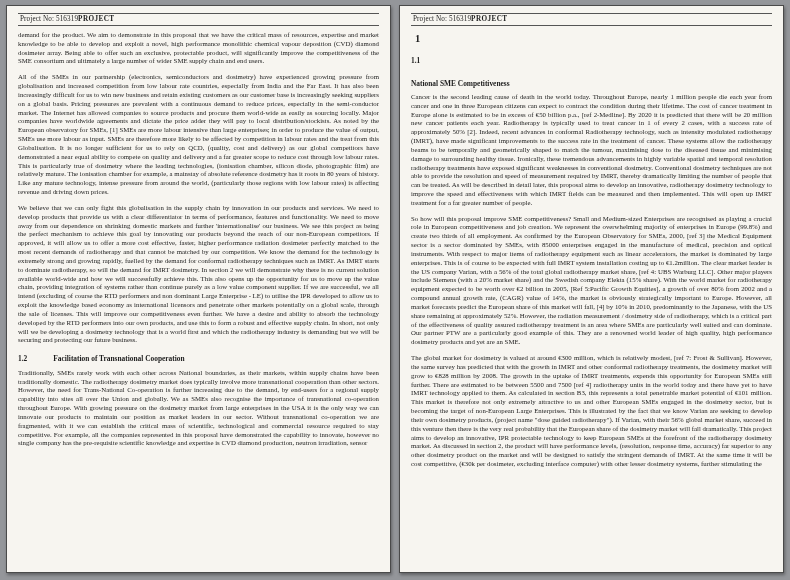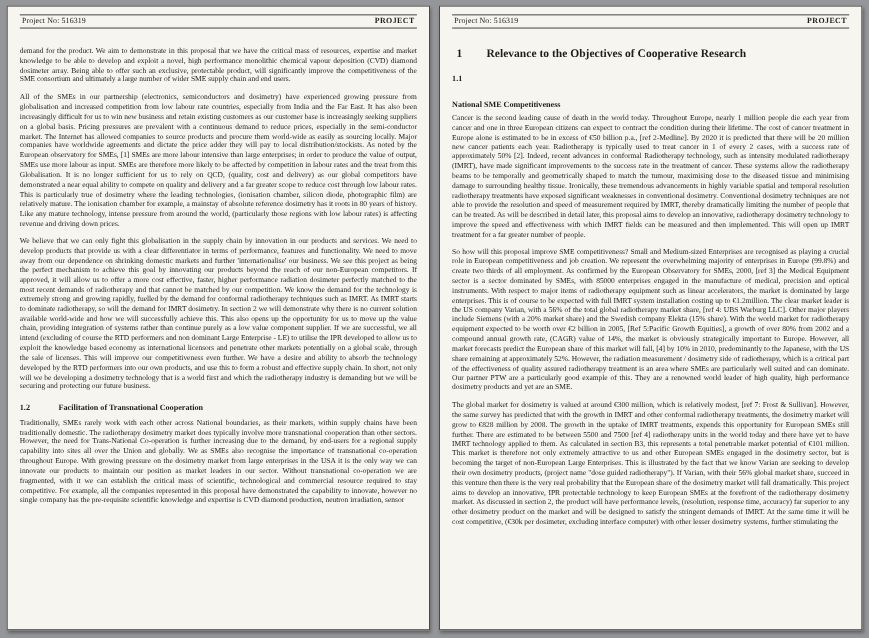--- a/index.html
+++ b/index.html
@@ -27,27 +27,26 @@
     box-shadow: 1px 2px 3px rgba(0,0,0,0.35);
     width: 385px;
     height: 568px;
     box-sizing: border-box;
     padding: 7px 11px 6px 11px;
     color: #1d1d1d;
     overflow: hidden;
   }
   .page-header {
     display: flex;
-    justify-content: space-between;
     align-items: baseline;
     font-size: 7.2px;
     padding: 1px 2px 2px 2px;
     border: 1px solid #555;
     border-width: 1px 0 1px 0;
-    margin-bottom: 17px;
+    margin-bottom: 5px;
   }
   .page-header .proj-no { letter-spacing: 0.1px; }
   .page-header .proj-label { font-weight: bold; letter-spacing: 0.4px; }
   .page-body {
     font-size: 6.8px;
     line-height: 1.3;
     text-align: justify;
   }
   .page-body p {
     margin: 0 0 7px 0;
@@ -98,21 +97,20 @@
   </div>
 
   <div class="page">
     <div class="page-header">
       <span class="proj-no">Project No: 516319</span>
       <span class="proj-label">PROJECT</span>
     </div>
     <div class="page-body">
       <div class="chapter-heading">
         <span>1</span>
-        <span>Relevance to the Objectives of Cooperative Research</span>
       </div>
       <div class="sub-heading">
         <span>1.1</span>
         <span>National SME Competitiveness</span>
       </div>
       <p>Cancer is the second leading cause of death in the world today. Throughout Europe, nearly 1 million people die each year from cancer and one in three European citizens can expect to contract the condition during their lifetime. The cost of cancer treatment in Europe alone is estimated to be in excess of €50 billion p.a., [ref 2-Medline]. By 2020 it is predicted that there will be 20 million new cancer patients each year. Radiotherapy is typically used to treat cancer in 1 of every 2 cases, with a success rate of approximately 50% [2]. Indeed, recent advances in conformal Radiotherapy technology, such as intensity modulated radiotherapy (IMRT), have made significant improvements to the success rate in the treatment of cancer. These systems allow the radiotherapy beams to be temporally and geometrically shaped to match the tumour, maximising dose to the diseased tissue and minimising damage to surrounding healthy tissue. Ironically, these tremendous advancements in highly variable spatial and temporal resolution radiotherapy treatments have exposed significant weaknesses in conventional dosimetry. Conventional dosimetry techniques are not able to provide the resolution and speed of measurement required by IMRT, thereby dramatically limiting the number of people that can be treated. As will be described in detail later, this proposal aims to develop an innovative, radiotherapy dosimetry technology to improve the speed and effectiveness with which IMRT fields can be measured and then implemented. This will open up IMRT treatment for a far greater number of people.</p>
       <p>So how will this proposal improve SME competitiveness? Small and Medium-sized Enterprises are recognised as playing a crucial role in European competitiveness and job creation. We represent the overwhelming majority of enterprises in Europe (99.8%) and create two thirds of all employment. As confirmed by the European Observatory for SMEs, 2000, [ref 3] the Medical Equipment sector is a sector dominated by SMEs, with 85000 enterprises engaged in the manufacture of medical, precision and optical instruments. With respect to major items of radiotherapy equipment such as linear accelerators, the market is dominated by large enterprises. This is of course to be expected with full IMRT system installation costing up to €1.2million. The clear market leader is the US company Varian, with a 56% of the total global radiotherapy market share, [ref 4: UBS Warburg LLC]. Other major players include Siemens (with a 20% market share) and the Swedish company Elekta (15% share). With the world market for radiotherapy equipment expected to be worth over €2 billion in 2005, [Ref 5:Pacific Growth Equities], a growth of over 80% from 2002 and a compound annual growth rate, (CAGR) value of 14%, the market is obviously strategically important to Europe. However, all market forecasts predict the European share of this market will fall, [4] by 10% in 2010, predominantly to the Japanese, with the US share remaining at approximately 52%. However, the radiation measurement / dosimetry side of radiotherapy, which is a critical part of the effectiveness of quality assured radiotherapy treatment is an area where SMEs are particularly well suited and can dominate. Our partner PTW are a particularly good example of this. They are a renowned world leader of high quality, high performance dosimetry products and yet are an SME.</p>
       <p>The global market for dosimetry is valued at around €300 million, which is relatively modest, [ref 7: Frost &amp; Sullivan]. However, the same survey has predicted that with the growth in IMRT and other conformal radiotherapy treatments, the dosimetry market will grow to €828 million by 2008. The growth in the uptake of IMRT treatments, expends this opportunity for European SMEs still further. There are estimated to be between 5500 and 7500 [ref 4] radiotherapy units in the world today and there have yet to have IMRT technology applied to them. As calculated in section B3, this represents a total penetrable market potential of €101 million. This market is therefore not only extremely attractive to us and other European SMEs engaged in the dosimetry sector, but is becoming the target of non-European Large Enterprises. This is illustrated by the fact that we know Varian are seeking to develop their own dosimetry products, (project name "dose guided radiotherapy"). If Varian, with their 56% global market share, succeed in this venture then there is the very real probability that the European share of the dosimetry market will fall dramatically. This project aims to develop an innovative, IPR protectable technology to keep European SMEs at the forefront of the radiotherapy dosimetry market. As discussed in section 2, the product will have performance levels, (resolution, response time, accuracy) far superior to any other dosimetry product on the market and will be designed to satisfy the stringent demands of IMRT. At the same time it will be cost competitive, (€30k per dosimeter, excluding interface computer) with other lesser dosimetry systems, further stimulating the</p>
     </div>
   </div>

